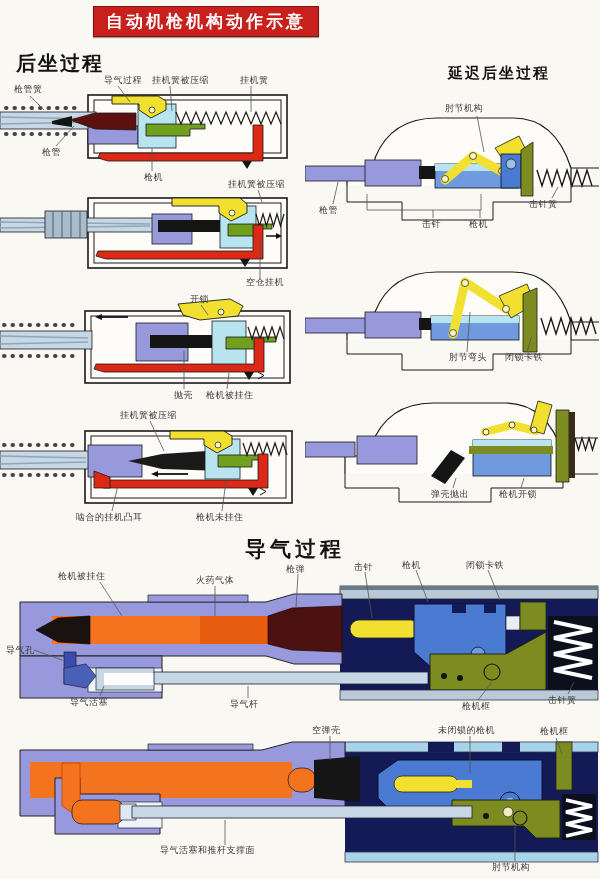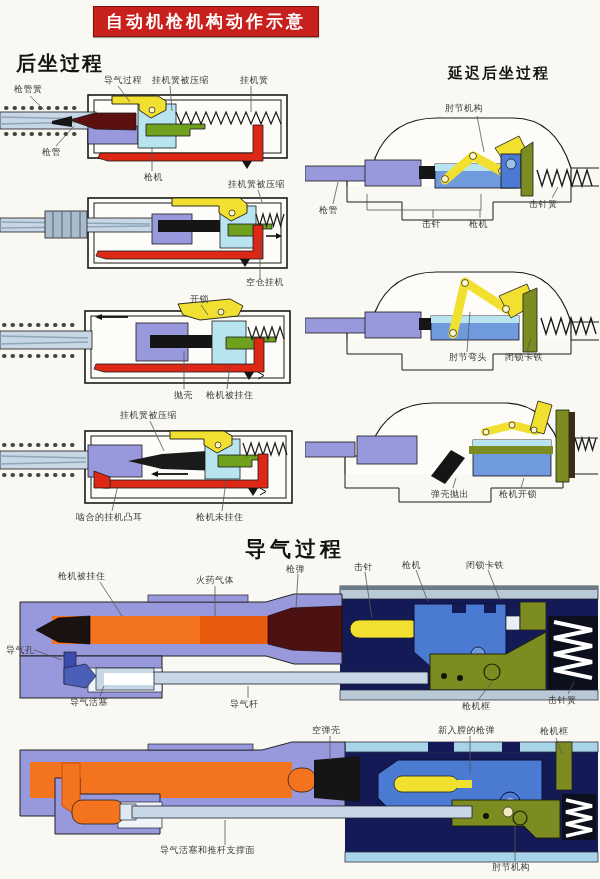--- a/index.html
+++ b/index.html
@@ -437,19 +437,19 @@
       <rect x="345" y="134" width="253" height="10" fill="#a8d4ea" stroke="#334" stroke-width=".8"></rect>
       <g stroke="#555" stroke-width=".8">
         <line x1="330" y1="18" x2="330" y2="42"></line>
           <line x1="470" y1="18" x2="470" y2="56"></line>
         <line x1="556" y1="20" x2="562" y2="36"></line>
           <line x1="225" y1="127" x2="225" y2="102"></line>
         <line x1="515" y1="143" x2="515" y2="108"></line>
       </g>
     </svg>
     <span class="lbl" style="left:312px;top:8px">空弹壳</span>
-    <span class="lbl" style="left:438px;top:8px">新入膛的枪弹</span>
+    <span class="lbl" style="left:438px;top:8px">未闭锁的枪机</span>
     <span class="lbl" style="left:540px;top:9px">枪机框</span>
     <span class="lbl" style="left:160px;top:128px">导气活塞和推杆支撑面</span>
     <span class="lbl" style="left:492px;top:145px">肘节机构</span>
   </div>
 
 </div>
 
 </body></html>

